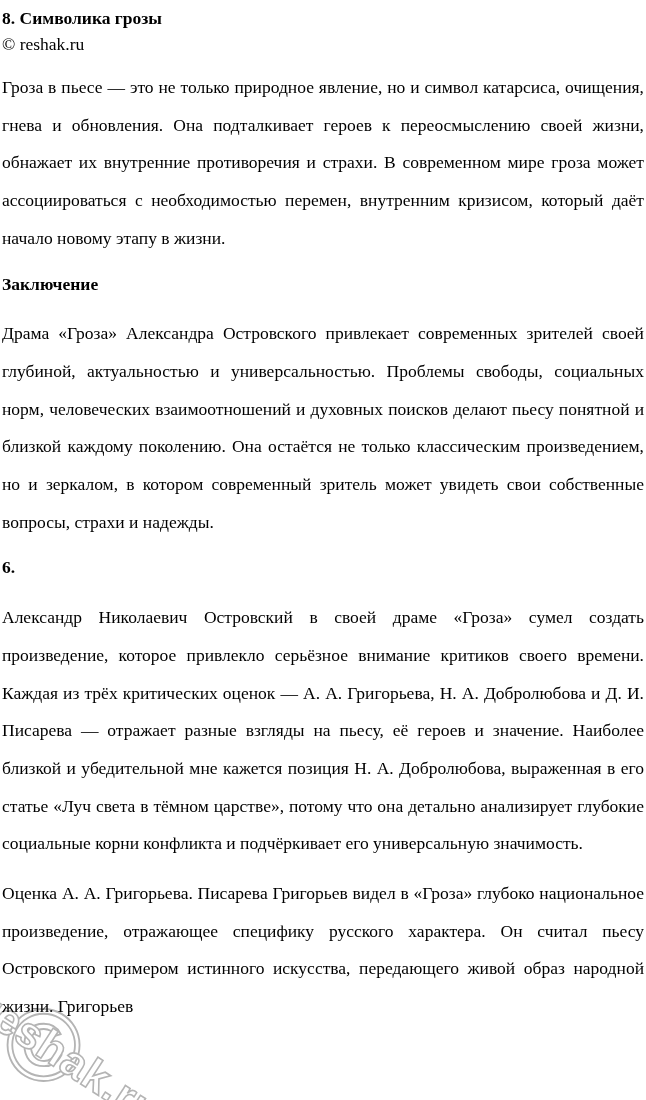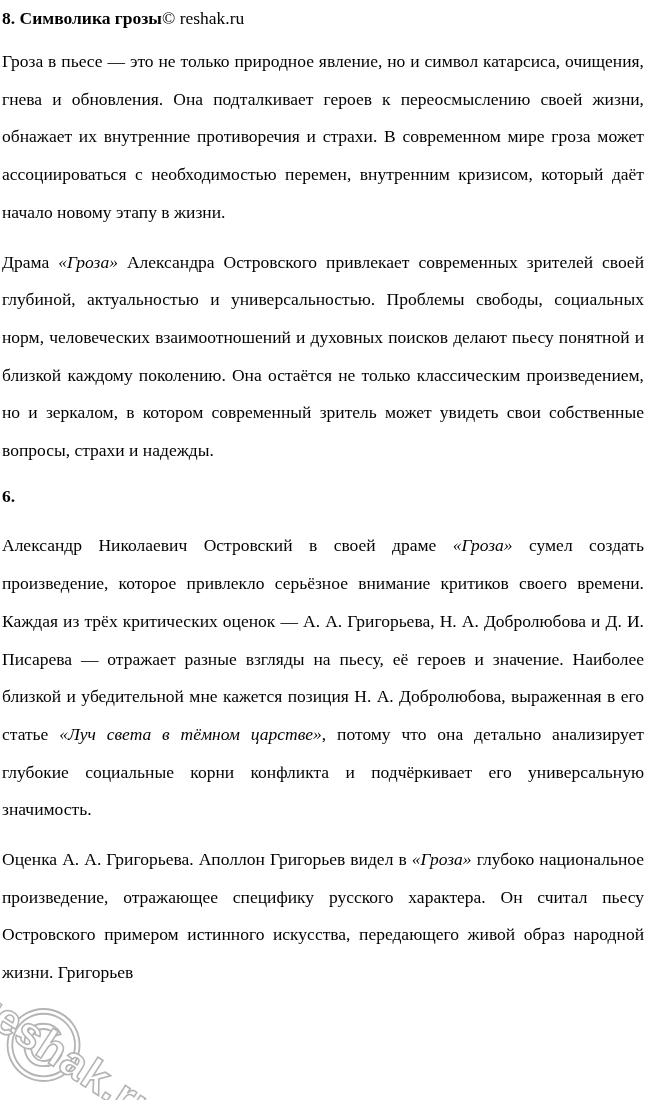--- a/index.html
+++ b/index.html
@@ -54,57 +54,59 @@
     z-index: 1;
     padding: 5px 2px 0 2px;
   }
 
   .hdr {
     display: flex;
     align-items: baseline;
     font-size: 17.5px;
     line-height: 26px;
     margin-bottom: 4px;
+    flex-direction: column;
   }
   .hdr-title { font-weight: bold; }
   .hdr-copy  { font-weight: normal; }
 
   p.body {
     font-size: 17.5px;
     line-height: 37.7px;
     text-align: justify;
     margin: 12px 0 8px 0;
   }
   h2.subhead {
     font-size: 17.5px;
     line-height: 37.7px;
     font-weight: bold;
     margin: 0 0 8px 0;
   }
-  .it { font-style: italic; }
+  .it { }
 </style>
 </head>
 <body>
 
 <div class="watermark">
   <span class="wm-copy">©</span>
   <span class="wm-text">reshak.ru</span>
 </div>
 
 <div class="page">
 
   <div class="hdr">
     <span class="hdr-title">8. Символика грозы</span>
     <span class="hdr-copy">© reshak.ru</span>
   </div>
 
   <p class="body"><span>Гроза в пьесе — это не только природное явление, но и символ катарсиса, очищения, гнева и обновления. Она подталкивает героев к переосмыслению своей жизни, обнажает их внутренние противоречия и страхи. В современном мире гроза может ассоциироваться с необходимостью перемен, внутренним кризисом, который даёт начало новому этапу в жизни.</span></p>
 
+  <h2 class="subhead">Заключение</h2>
 
   <p class="body"><span>Драма </span><span class="it">«Гроза»</span><span> Александра Островского привлекает современных зрителей своей глубиной, актуальностью и универсальностью. Проблемы свободы, социальных норм, человеческих взаимоотношений и духовных поисков делают пьесу понятной и близкой каждому поколению. Она остаётся не только классическим произведением, но и зеркалом, в котором современный зритель может увидеть свои собственные вопросы, страхи и надежды.</span></p>
 
   <h2 class="subhead">6.</h2>
 
   <p class="body"><span>Александр Николаевич Островский в своей драме </span><span class="it">«Гроза»</span><span> сумел создать произведение, которое привлекло серьёзное внимание критиков своего времени. Каждая из трёх критических оценок — А. А. Григорьева, Н. А. Добролюбова и Д. И. Писарева — отражает разные взгляды на пьесу, её героев и значение. Наиболее близкой и убедительной мне кажется позиция Н. А. Добролюбова, выраженная в его статье </span><span class="it">«Луч света в тёмном царстве»</span><span>, потому что она детально анализирует глубокие социальные корни конфликта и подчёркивает его универсальную значимость.</span></p>
 
-  <p class="body"><span>Оценка А. А. Григорьева. Аполлон Григорьев видел в </span><span class="it">«Гроза»</span><span> глубоко национальное произведение, отражающее специфику русского характера. Он считал пьесу Островского примером истинного искусства, передающего живой образ народной жизни. Григорьев</span></p>
+  <p class="body"><span>Оценка А. А. Григорьева. Писарева Григорьев видел в </span><span class="it">«Гроза»</span><span> глубоко национальное произведение, отражающее специфику русского характера. Он считал пьесу Островского примером истинного искусства, передающего живой образ народной жизни. Григорьев</span></p>
 
 </div>
 
 </body></html>

